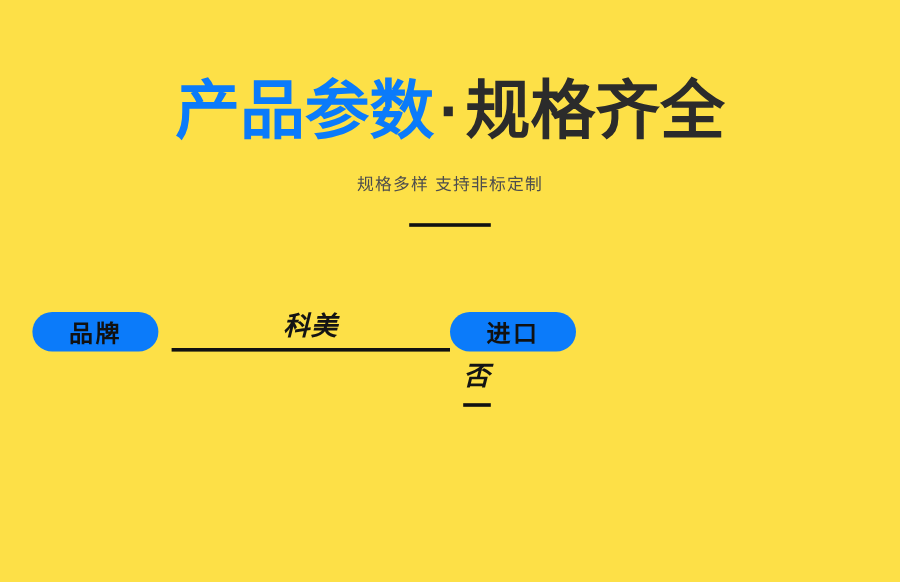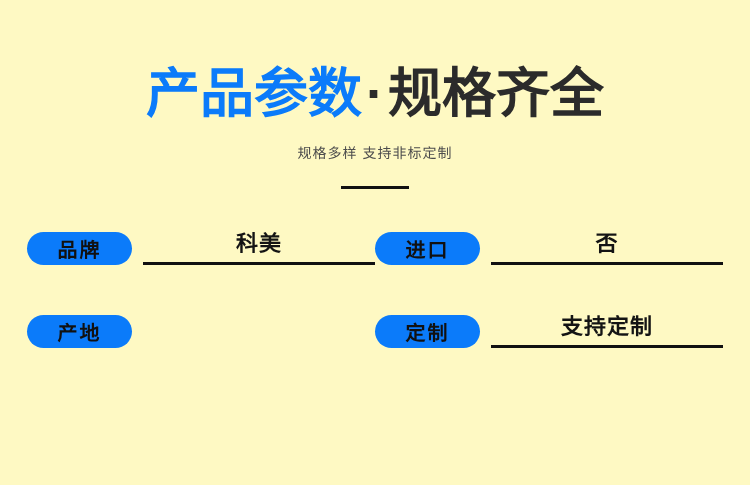--- a/index.html
+++ b/index.html
@@ -11,21 +11,21 @@
     width: 750px;
     height: 485px;
     background: #f4f4f4;
     font-family: "Liberation Sans", "DejaVu Sans", sans-serif;
     overflow: hidden;
   }
   .page {
     position: relative;
     width: 750px;
     height: 485px;
-    background: #fef9c3;
+    background: #fde047;
     box-sizing: border-box;
   }
 
   
   .header {
     position: absolute;
     left: 0;
     top: 0;
     width: 750px;
     text-align: center;
@@ -67,34 +67,35 @@
   .divider {
     width: 68px;
     height: 3px;
     background: #111111;
   }
 
   
   .spec-grid {
     position: absolute;
     left: 0;
-    top: 228px;
+    top: 256px;
     width: 750px;
     display: grid;
     grid-template-columns: 348px 348px;
     grid-template-rows: 83px 83px;
     justify-content: center;
     column-gap: 0px;
   }
   .spec-item {
     display: flex;
     align-items: flex-start;
   }
   .spec-item.col-right {
     padding-left: 0px;
+    flex-direction: column;
   }
   .pill {
     flex: 0 0 auto;
     width: 105px;
     height: 33px;
     border-radius: 17px;
     background: #0b7bfa;
     color: #111111;
     font-size: 20px;
     font-weight: 700;
@@ -117,20 +118,21 @@
   }
   .value {
     font-size: 22px;
     font-weight: 700;
     color: #141414;
     letter-spacing: 1px;
     line-height: 24px;
     white-space: nowrap;
     position: relative;
     top: -1px;
+    font-style: italic;
   }
 </style>
 </head>
 <body>
 
 <div class="page">
 
   <div class="header">
 
     <h1 class="title">
@@ -155,25 +157,18 @@
     </div>
 
     <div class="spec-item col-right">
       <div class="pill">进口</div>
       <div class="value-wrap">
         <span class="value">否</span>
       </div>
     </div>
 
     <div class="spec-item col-left">
-      <div class="pill">产地</div>
     </div>
 
-    <div class="spec-item col-right">
-      <div class="pill">定制</div>
-      <div class="value-wrap">
-        <span class="value">支持定制</span>
-      </div>
-    </div>
 
   </div>
 
 </div>
 
 </body></html>

